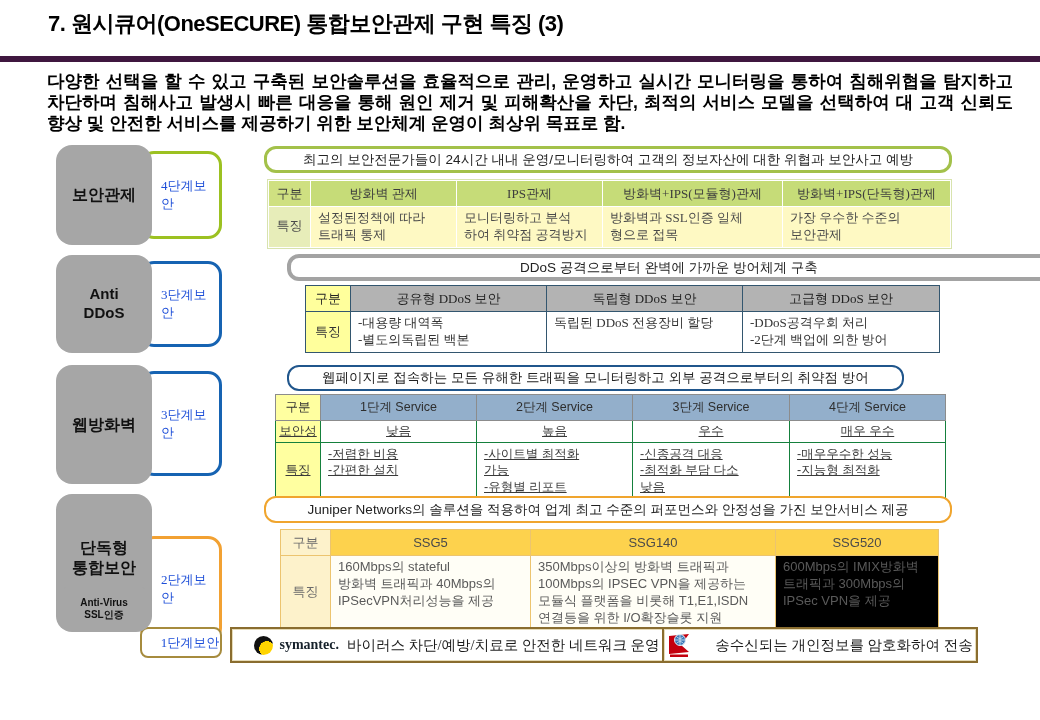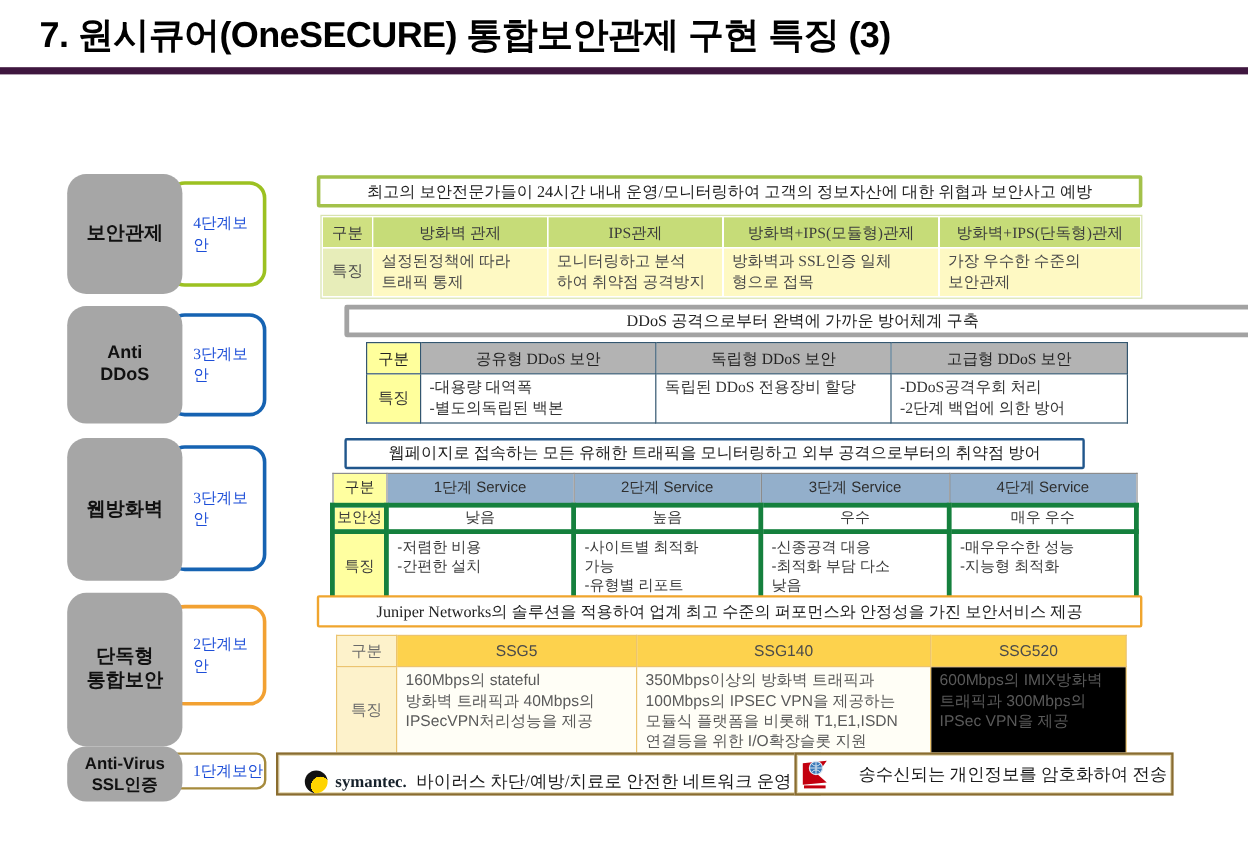--- a/index.html
+++ b/index.html
@@ -1,20 +1,20 @@
 <!DOCTYPE html>
 <html><head>
 <meta charset="utf-8">
 <style>
   html,body{margin:0;padding:0;background:#fff;}
   #slide{position:relative;width:1040px;height:720px;background:#fff;overflow:hidden;
          font-family:"Liberation Sans",sans-serif;}
 
   
-  #page-title{position:absolute;left:33px;top:9px;font-size:30px;font-weight:bold;color:#000;
+  #page-title{position:absolute;left:48px;top:9px;font-size:22px;font-weight:bold;color:#000;
               letter-spacing:-0.5px;white-space:nowrap;}
   #title-divider{position:absolute;left:0;top:56px;width:1040px;height:6px;background:#3f173f;}
   #intro-text{position:absolute;left:47px;top:71px;width:966px;font-size:17.5px;font-weight:bold;
               color:#000;line-height:21px;text-align:justify;}
 
   
   .step-box{position:absolute;background:#fff;border-radius:14px;z-index:1;
             display:flex;align-items:center;justify-content:center;
             font-family:"Liberation Serif",serif;font-size:13px;color:#1d4ed8;
             padding-left:18px;box-sizing:border-box;}
@@ -22,28 +22,28 @@
             display:flex;align-items:center;justify-content:center;text-align:center;
             font-weight:bold;color:#111;white-space:pre-line;line-height:1.25;}
   .serifbox{font-family:"Liberation Serif",serif;font-size:16px;}
   .sansbox{font-family:"Liberation Sans",sans-serif;font-size:15px;}
   #step1{left:140px;top:151px;width:82px;height:88px;border:3px solid #9cc121;}
   #gray1{top:145px;height:100px;}
   #step2{left:140px;top:261px;width:82px;height:86px;border:3px solid #1663b2;}
   #gray2{top:255px;height:98px;}
   #step3{left:140px;top:371px;width:82px;height:105px;border:3px solid #1663b2;}
   #gray3{top:365px;height:119px;}
-  #step4{left:140px;top:504px;width:82px;height:84px;border:3px solid #f2a132;}
+  #step4{left:140px;top:536px;width:82px;height:106px;border:3px solid #f2a132;}
   #gray4{top:494px;height:128px;}
   #step5{left:140px;top:627px;width:82px;height:31px;border:2px solid #a68b3d;border-radius:8px;}
-  #gray5{top:622px;height:46px;font-size:14px;}
+  #gray5{top:586px;height:46px;font-size:10px;}
 
   
   .banner{position:absolute;background:#fff;display:flex;align-items:center;justify-content:center;
-          font-family:Liberation Serif, serif;font-size:13.5px;color:#222;border-radius:2px;
+          font-family:Liberation Sans, sans-serif;font-size:13.5px;color:#222;border-radius:12px;
           box-sizing:border-box;white-space:nowrap;}
   #banner-monitoring{left:264px;top:146px;width:688px;height:27px;border:3px solid #a3c14a;}
   #banner-ddos{left:287px;top:254px;width:764px;height:27px;border:4px solid #a3a3a3;}
   #banner-webfw{left:287px;top:365px;width:617px;height:26px;border:2px solid #20568c;}
   #banner-juniper{left:264px;top:496px;width:688px;height:27px;border:2px solid #f0a52e;}
 
   
   table.sec{position:absolute;border-collapse:collapse;table-layout:fixed;}
   table.sec th,table.sec td{box-sizing:border-box;overflow:hidden;}
   table.sec th{font-weight:normal;text-align:center;vertical-align:middle;}
@@ -61,48 +61,49 @@
   
   #tbl-ddos{left:305px;top:285px;width:634px;font-family:"Liberation Serif",serif;font-size:13px;color:#333;}
   #tbl-ddos th{background:#b3b3b3;border:1px solid #33566f;height:26px;color:#222;}
   #tbl-ddos th.corner,#tbl-ddos td.lbl{background:#ffff9c;}
   #tbl-ddos td{background:#fff;border:1px solid #33566f;height:41px;}
 
   
   #tbl-webfw{left:275px;top:394px;width:670px;font-family:"Liberation Sans",sans-serif;font-size:12.5px;color:#3a3a3a;}
   #tbl-webfw th{background:#93afcb;border:1px solid #8c8c8c;height:26px;color:#2e2e2e;}
   #tbl-webfw th.corner,#tbl-webfw td.lbl{background:#ffffa0;}
-  #tbl-webfw td{background:#fff;border:4px solid #15803d;}
+  #tbl-webfw td{background:#fff;border:1px solid #15803d;text-decoration:underline;}
   #tbl-webfw td.mid{text-align:center;vertical-align:middle;height:22px;padding:0;}
   #tbl-webfw tr.feat td{height:47px;}
 
   
   #tbl-juniper{left:280px;top:529px;width:658px;font-family:"Liberation Sans",sans-serif;font-size:13px;color:#5a5a5a;}
   #tbl-juniper th{background:#fdd24d;border:1px solid #ecc46f;height:26px;color:#4a4a4a;}
   #tbl-juniper th.corner,#tbl-juniper td.lbl{background:#fdf2cb;color:#6a6a6a;}
   #tbl-juniper td{background:#fffef6;border:1px solid #ecc46f;height:72px;}
   #tbl-juniper td.c3{background:#000000;}
 
   
   .foot-box{position:absolute;top:627px;height:36px;border:2px solid #8a6d2f;background:#fff;
             box-sizing:border-box;display:flex;align-items:center;justify-content:center;gap:6px;
             font-family:"Liberation Serif",serif;font-size:14.5px;color:#1a1a1a;box-shadow:inset 0 0 0 1px #e7dcb8;}
-  #foot-left{left:230px;width:454px;align-items:flex-end;}
+  #foot-left{left:230px;width:454px;}
   #foot-right{left:662px;width:316px;gap:24px;}
   .sym-circle{width:19px;height:19px;border-radius:50%;flex:0 0 auto;
               background:radial-gradient(circle at 68% 68%, #ffd400 0 42%, #111 43% 100%);}
   .sym-word{font-family:"Liberation Serif",serif;font-weight:bold;font-size:14px;color:#16212b;margin-right:2px;}
 </style>
 </head>
 <body>
 
 <div id="slide">
 
   <div id="page-title">7. 원시큐어(OneSECURE) 통합보안관제 구현 특징 (3)</div>
   <div id="title-divider"></div>
+  <div id="intro-text">다양한 선택을 할 수 있고 구축된 보안솔루션을 효율적으로 관리, 운영하고 실시간 모니터링을 통하여 침해위협을 탐지하고 차단하며 침해사고 발생시 빠른 대응을 통해 원인 제거 및 피해확산을 차단, 최적의 서비스 모델을 선택하여 대 고객 신뢰도 향상 및 안전한 서비스를 제공하기 위한 보안체계 운영이 최상위 목표로 함.</div>
 
   <div class="step-box" id="step1">4단계보안</div>
   <div class="gray-box serifbox" id="gray1">보안관제</div>
 
   <div class="step-box" id="step2">3단계보안</div>
   <div class="gray-box sansbox" id="gray2">Anti
 DDoS</div>
 
   <div class="step-box" id="step3">3단계보안</div>
   <div class="gray-box serifbox" id="gray3">웹방화벽</div>

